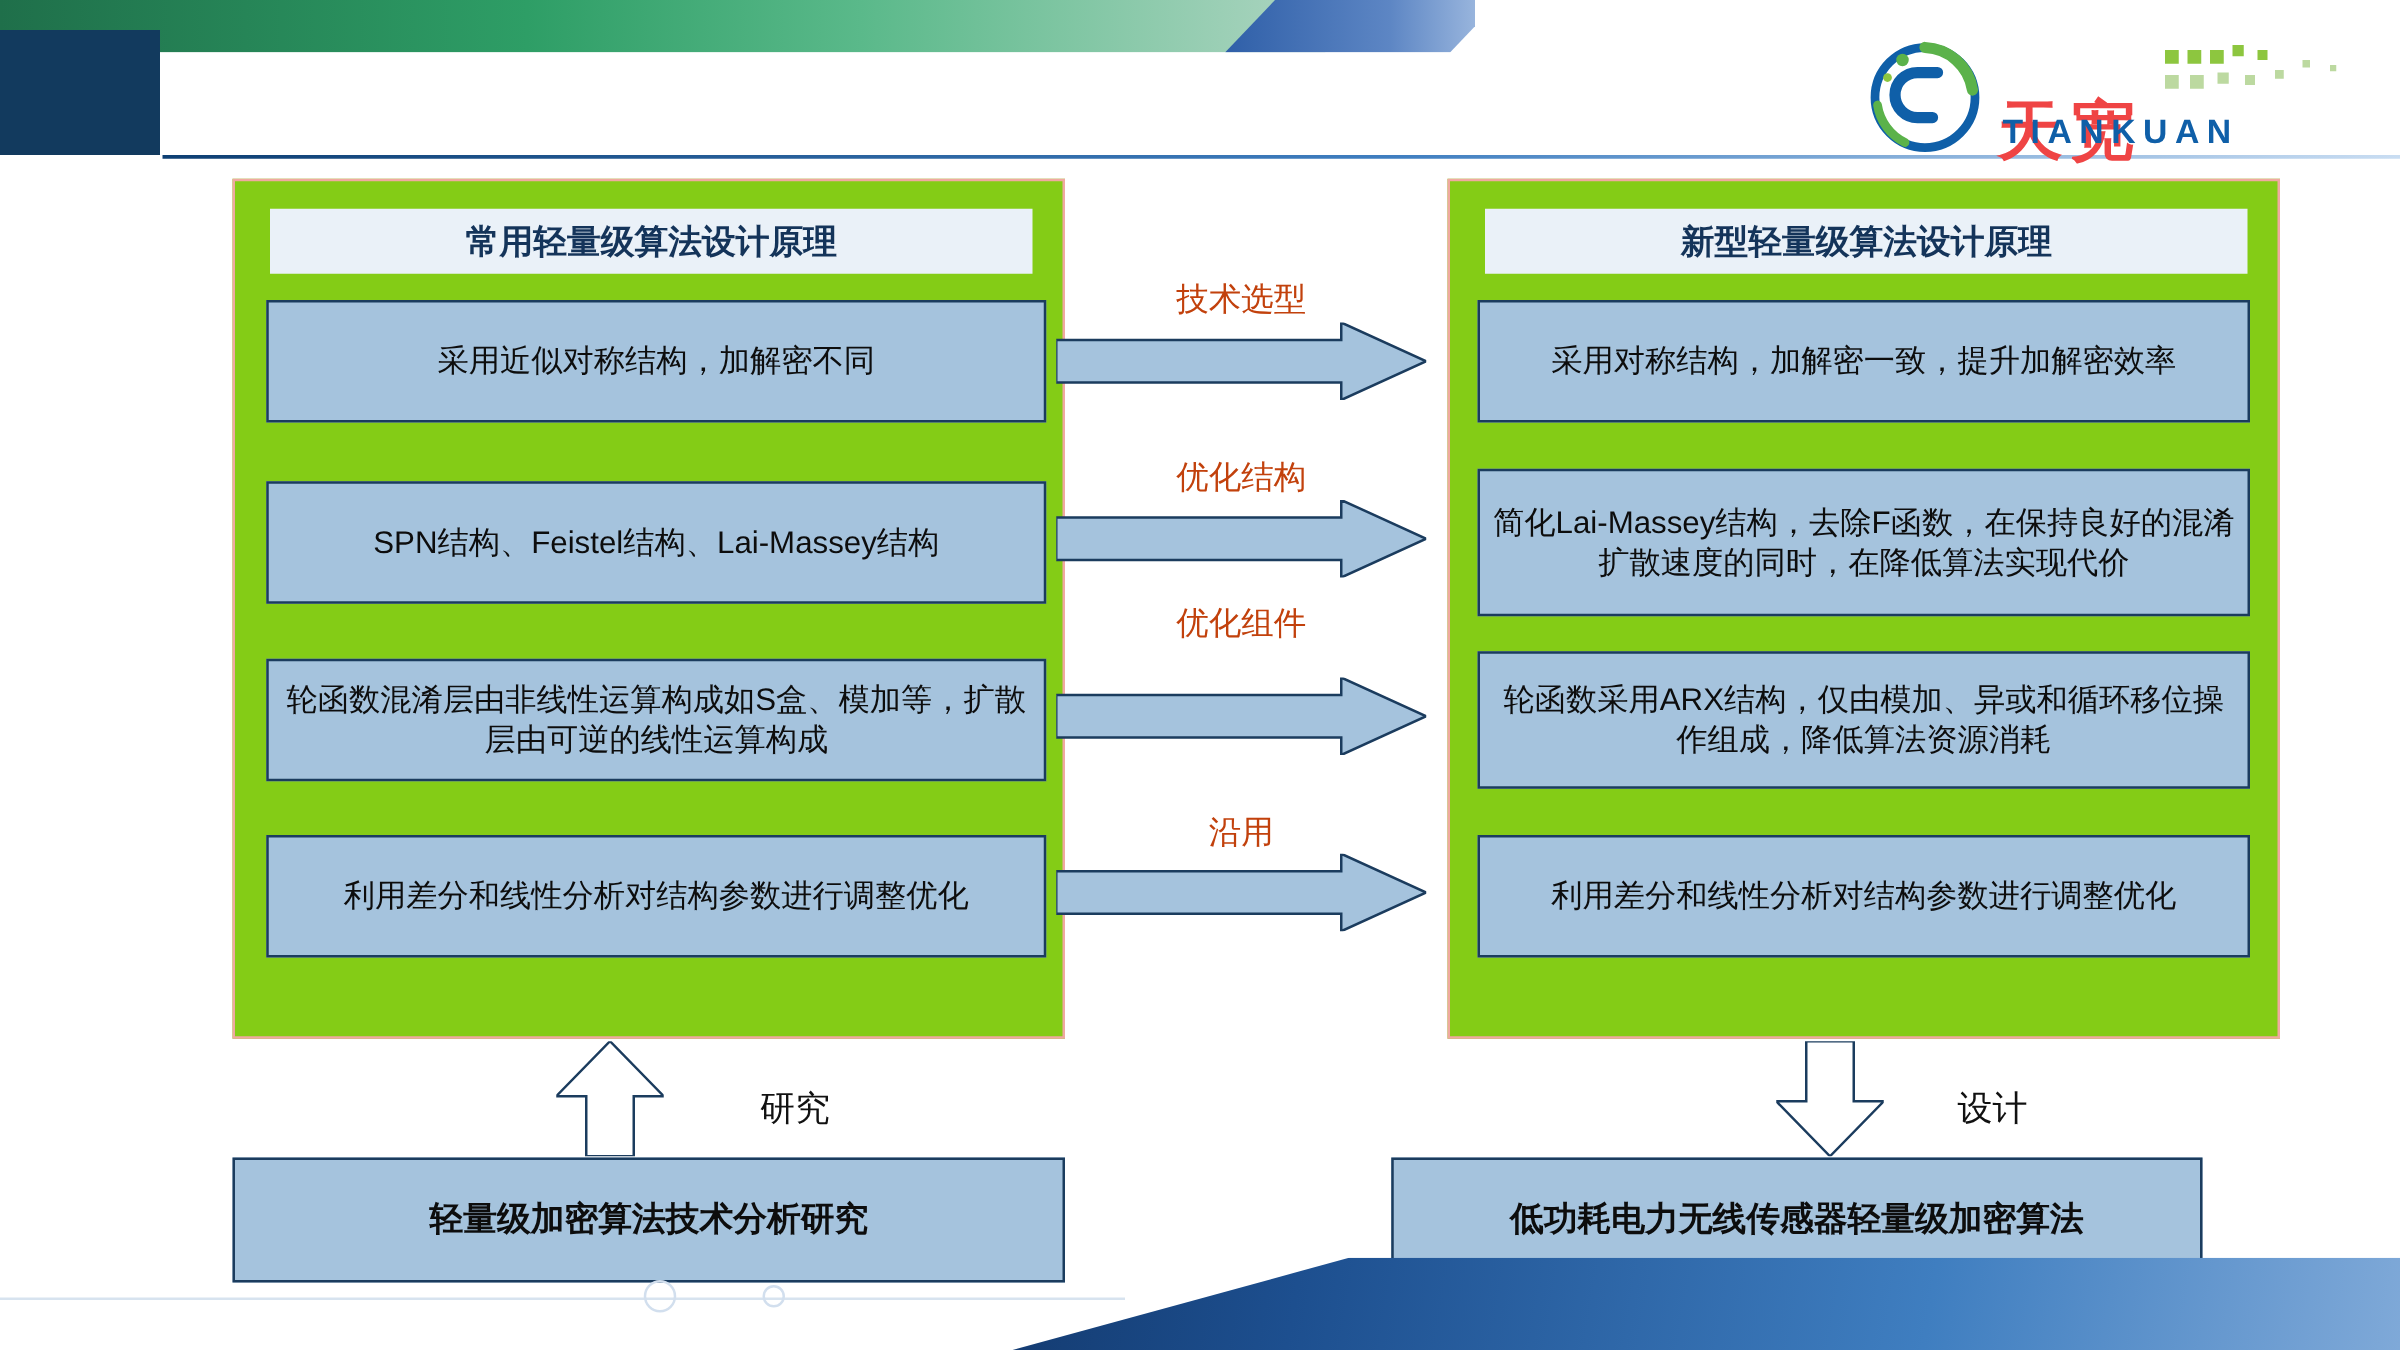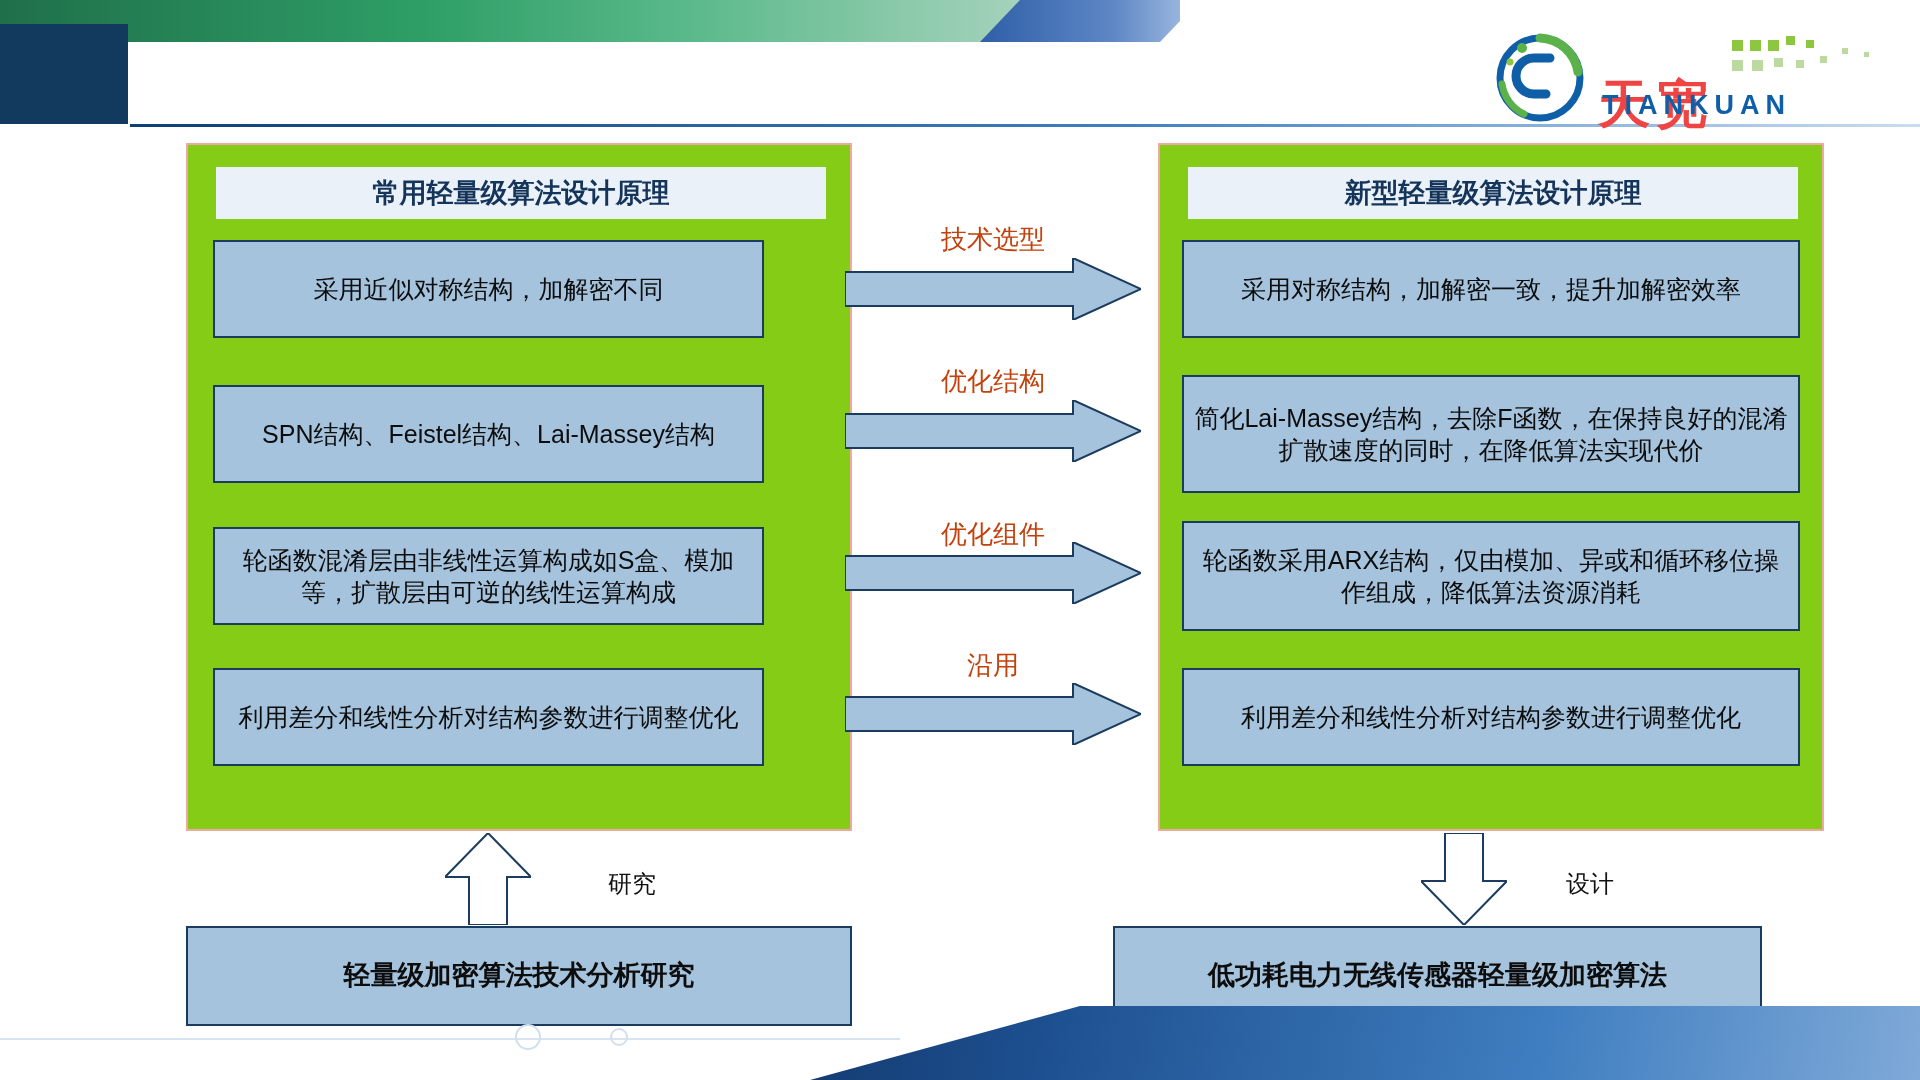--- a/index.html
+++ b/index.html
@@ -136,21 +136,21 @@
     box-sizing: border-box;
     display: flex;
     align-items: center;
     justify-content: center;
     text-align: center;
     font-size: 25px;
     line-height: 1.28;
     color: #0d0d0d;
     padding: 4px 8px;
   }
-  .box-left  { left: 213px; width: 551px; }
+  .box-left  { left: 213px; width: 624px; }
   .box-right { left: 1182px; width: 618px; }
 
   .row1 { top: 240px; height: 98px; }
   .row2 { top: 385px; height: 98px; }
   .row3 { top: 527px; height: 98px; }
   .row4 { top: 668px; height: 98px; }
 
   .row2-right { top: 375px; height: 118px; }
   .row3-right { top: 521px; height: 110px; }
 
@@ -166,35 +166,35 @@
     position: absolute;
     font-size: 26px;
     color: #c2410c;
     text-align: center;
     width: 296px;
     left: 845px;
   }
 
   .a1 { top: 258px; }  .l1 { top: 222px; }
   .a2 { top: 400px; }  .l2 { top: 364px; }
-  .a3 { top: 542px; }  .l3 { top: 481px; margin-top: 36px; }
+  .a3 { top: 542px; }  .l3 { top: 481px; }
   .a4 { top: 683px; }  .l4 { top: 648px; }
 
   
   .arrow-v {
     position: absolute;
     width: 86px;
     height: 92px;
   }
   .arrow-up   { left: 445px; top: 833px; }
   .arrow-down { left: 1421px; top: 833px; }
 
   .vlabel {
     position: absolute;
-    font-size: 24px;
+    font-size: 28px;
     color: #111;
   }
   .vlabel-left  { left: 608px; top: 868px; }
   .vlabel-right { left: 1566px; top: 868px; }
 
   
   .footer-box {
     position: absolute;
     background: #a5c3dd;
     border: 2px solid #1b3c5e;

